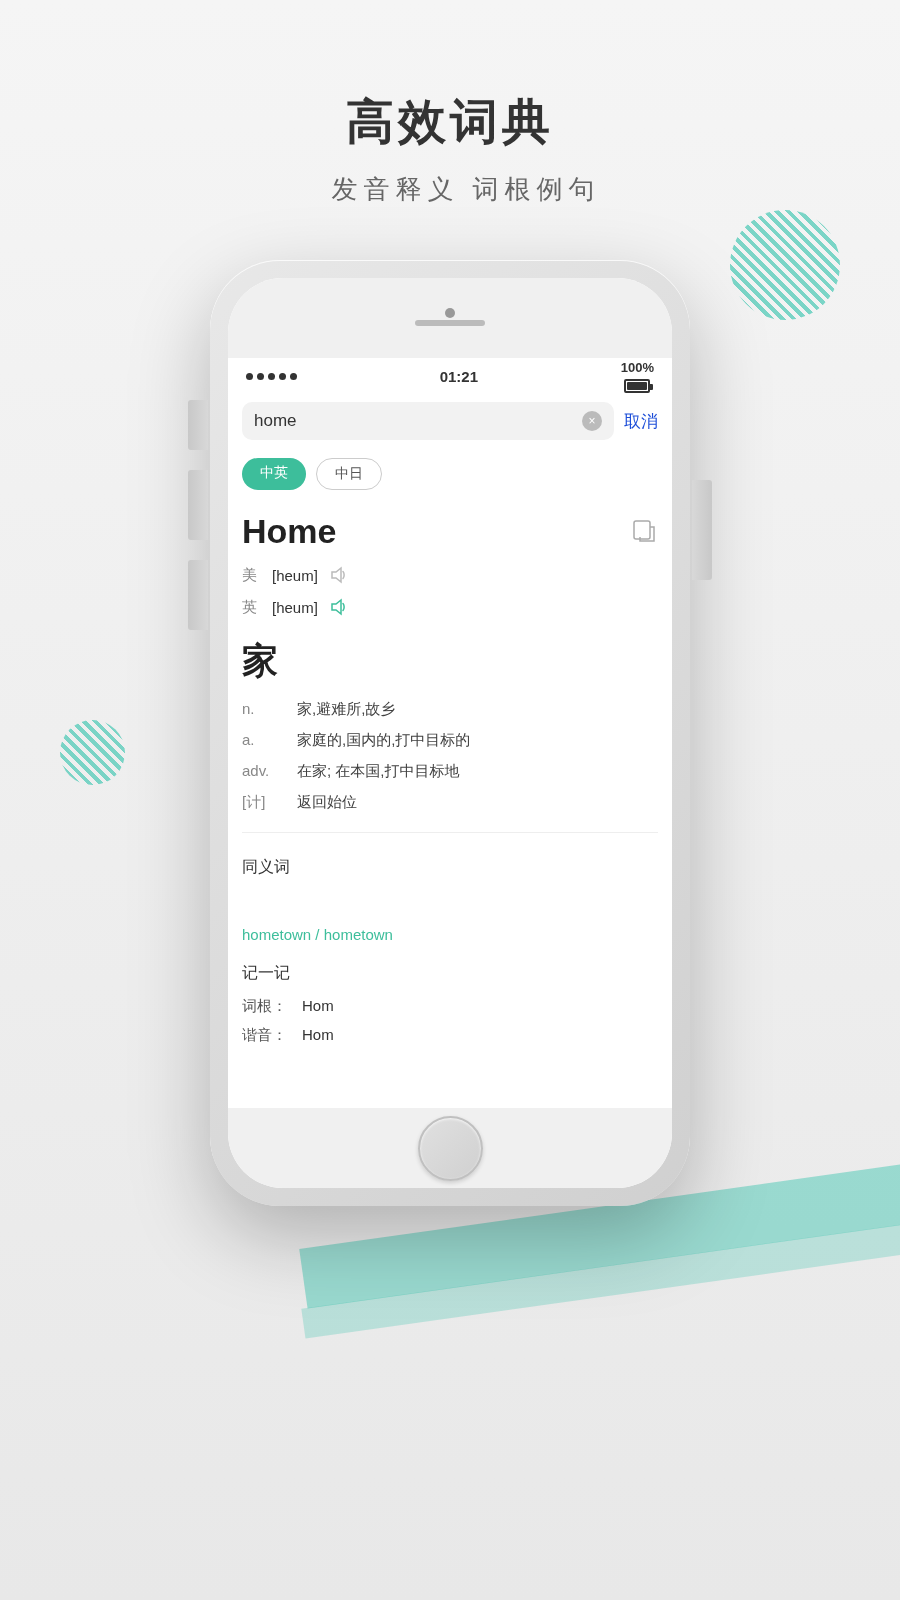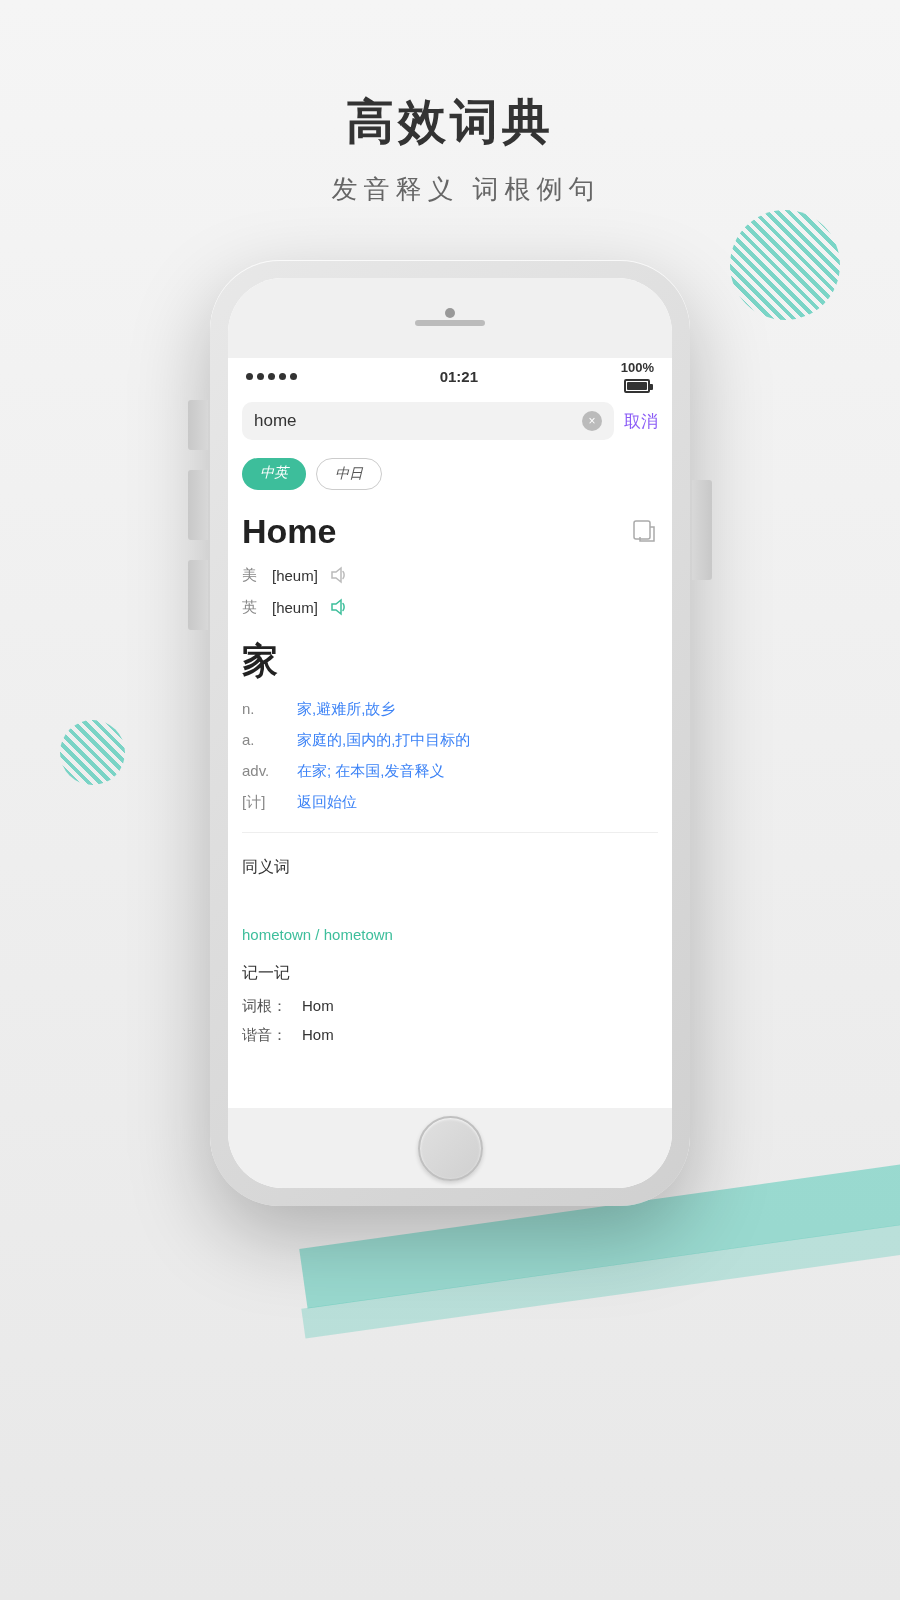--- a/index.html
+++ b/index.html
@@ -279,30 +279,29 @@
       border-radius: 50%;
       display: flex;
       align-items: center;
       justify-content: center;
       color: #fff;
       font-size: 12px;
     }
 
     .cancel-btn {
       font-size: 17px;
-      color: #8b5cf6;
+      color: #1d4ed8;
       white-space: nowrap;
     }
 
     
     .lang-tabs {
       padding: 10px 14px;
       display: flex;
       gap: 10px;
-      font-style: italic;
     }
 
     .lang-tab-active {
       background: #3dbe9b;
       color: #fff;
       border-radius: 20px;
       padding: 6px 18px;
       font-size: 14px;
       font-weight: 500;
     }
@@ -381,21 +380,21 @@
       font-size: 15px;
     }
 
     .def-type {
       color: #888;
       width: 55px;
       flex-shrink: 0;
     }
 
     .def-text {
-      color: #3b82f6;
+      color: #404040;
       flex: 1;
     }
 
     
     .divider {
       height: 1px;
       background: #eee;
       margin: 14px 0;
     }
 
@@ -550,21 +549,21 @@
           <div class="def-row">
             <span class="def-type">n.</span>
             <span class="def-text">家,避难所,故乡</span>
           </div>
           <div class="def-row">
             <span class="def-type">a.</span>
             <span class="def-text">家庭的,国内的,打中目标的</span>
           </div>
           <div class="def-row">
             <span class="def-type">adv.</span>
-            <span class="def-text">在家; 在本国,发音释义</span>
+            <span class="def-text">在家; 在本国,打中目标地</span>
           </div>
           <div class="def-row">
             <span class="def-type">[计]</span>
             <span class="def-text">返回始位</span>
           </div>
 
           <div class="divider"></div>
 
           <div class="section-title">同义词</div>
           <div class="synonym-link">hometown / hometown</div>

